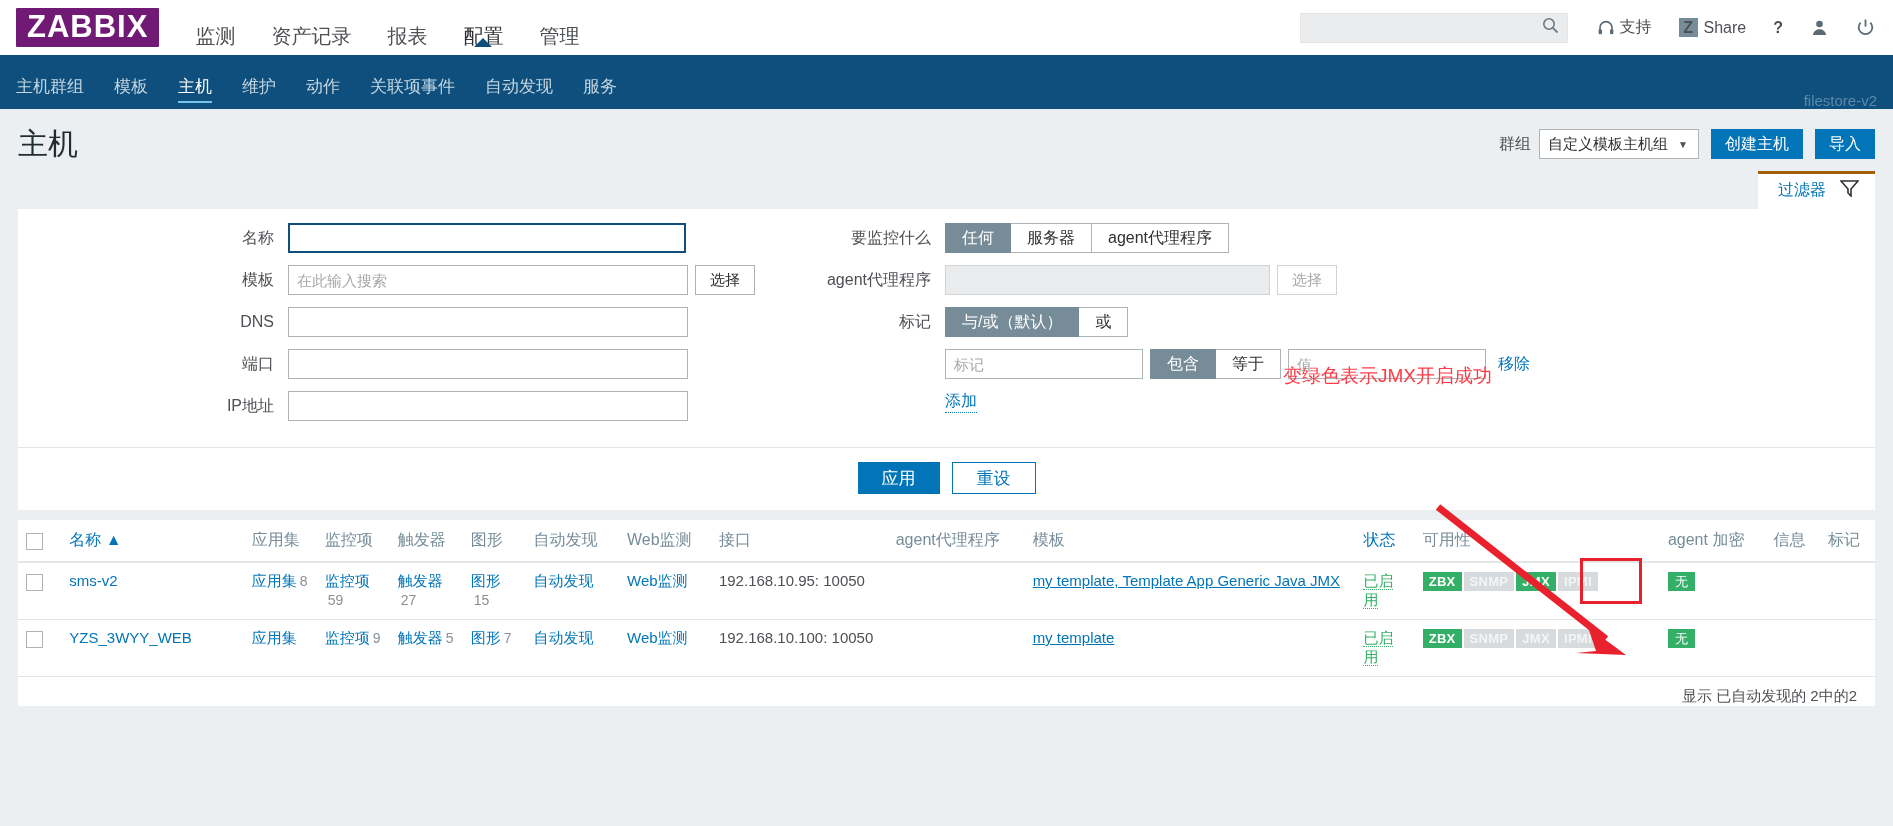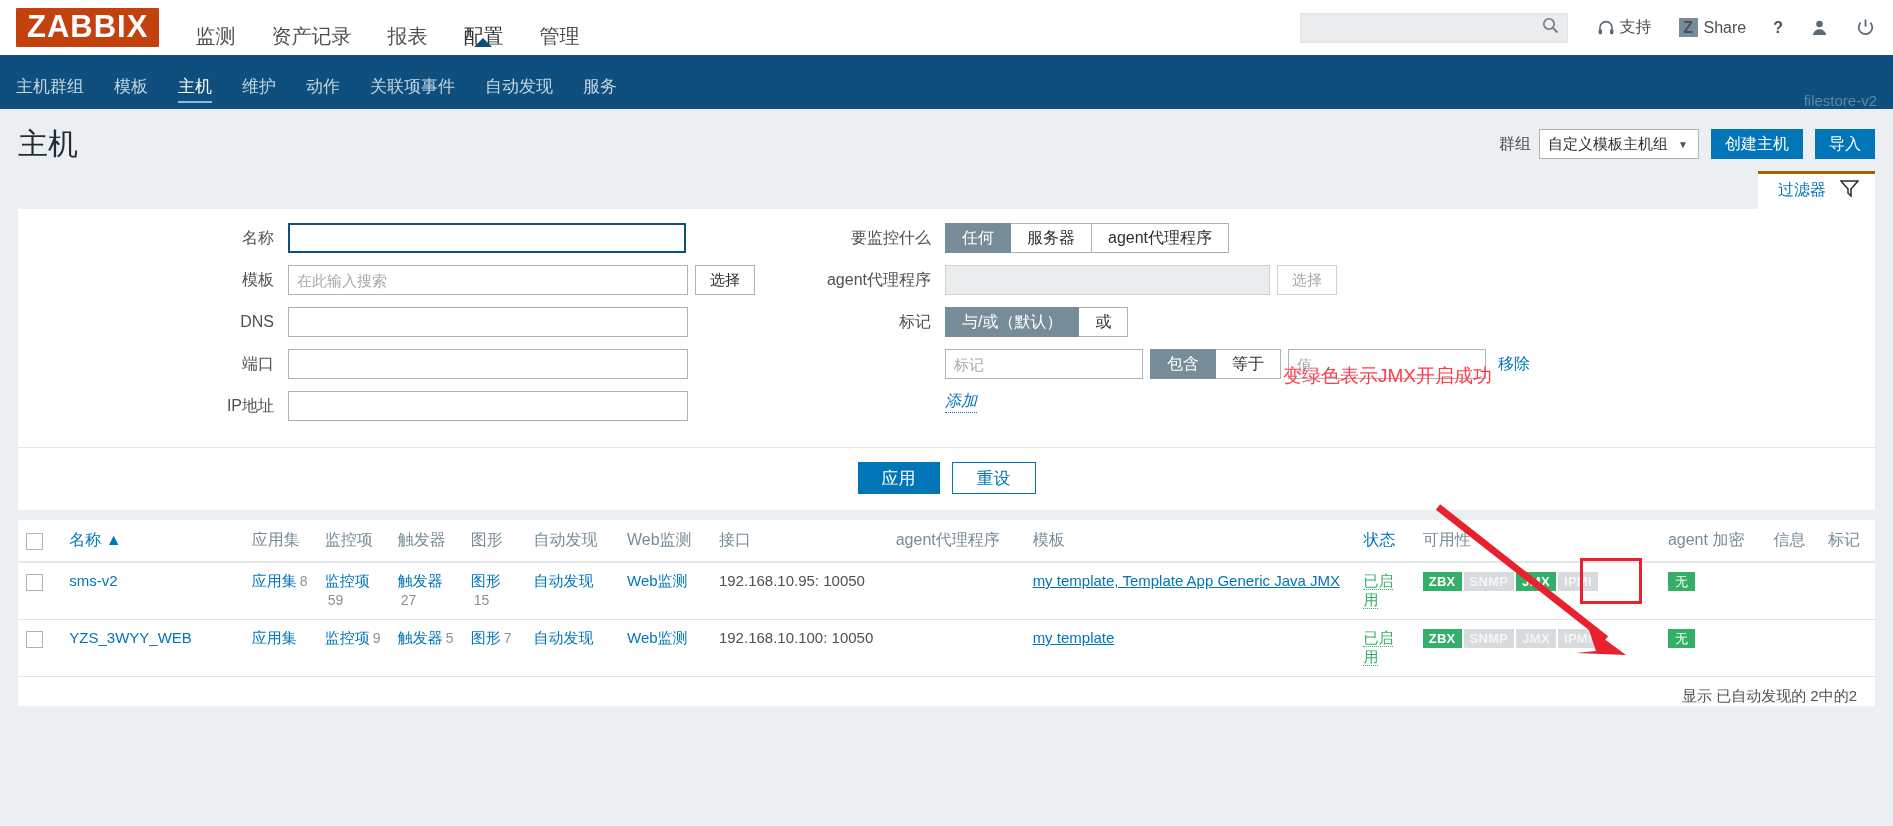--- a/index.html
+++ b/index.html
@@ -10,21 +10,21 @@
     font-size:16px; color:#4d5054; background:#fff;
     overflow:hidden;
   }
 
   
   #topbar {
     height:55px; background:#fff; display:flex; align-items:center;
     padding:0 18px 0 16px; position:relative;
   }
   #logo {
-    background:#c2410c; color:#fff; font-weight:bold; font-size:31px;
+    background:#701a75; color:#fff; font-weight:bold; font-size:31px;
     letter-spacing:1px; padding:3px 11px 5px 11px; line-height:1;
     font-family:"Liberation Sans","DejaVu Sans",sans-serif;
     border-radius:1px;
   }
   #mainmenu { display:flex; align-items:center; margin-left:36px; height:55px; }
   .mainmenu-item {
     font-size:20px; color:#4d5054; margin-right:36px; cursor:pointer;
     position:relative; height:38px; line-height:55px; white-space:nowrap;
   }
   .mainmenu-item.active { color:#2e3033; }
@@ -117,21 +117,21 @@
   }
   .btn-sel.disabled { color:#a6a9ab; border-color:#d0d2d4; background:#fff; }
   .seg { display:flex; }
   .seg .sg {
     height:30px; line-height:28px; border:1px solid #aeb3b7; border-left:0;
     padding:0 16px; font-size:16px; color:#2e3033; background:#fff; cursor:pointer;
     white-space:nowrap;
   }
   .seg .sg:first-child { border-left:1px solid #aeb3b7; }
   .seg .sg.on { background:#768d99; color:#fff; border-color:#768d99; }
-  .link { color:#0275b8; cursor:pointer; border-bottom:1px dotted #0275b8;font-style:italic; }
+  .link { color:#0275b8; cursor:pointer; border-bottom:1px dotted #0275b8; }
   .link-plain { color:#0275b8; cursor:pointer; }
   #annotation {
     position:absolute; color:#ff3b47; font-size:19px; white-space:nowrap;
   }
   #filter-actions {
     display:flex; justify-content:center; align-items:center;
     border-top:1px solid #e3e5e7; margin-top:14px; padding:14px 0 16px 0;
   }
   .btn-apply {
     background:#0275b8; color:#fff; border:0; height:32px; padding:0 24px;

